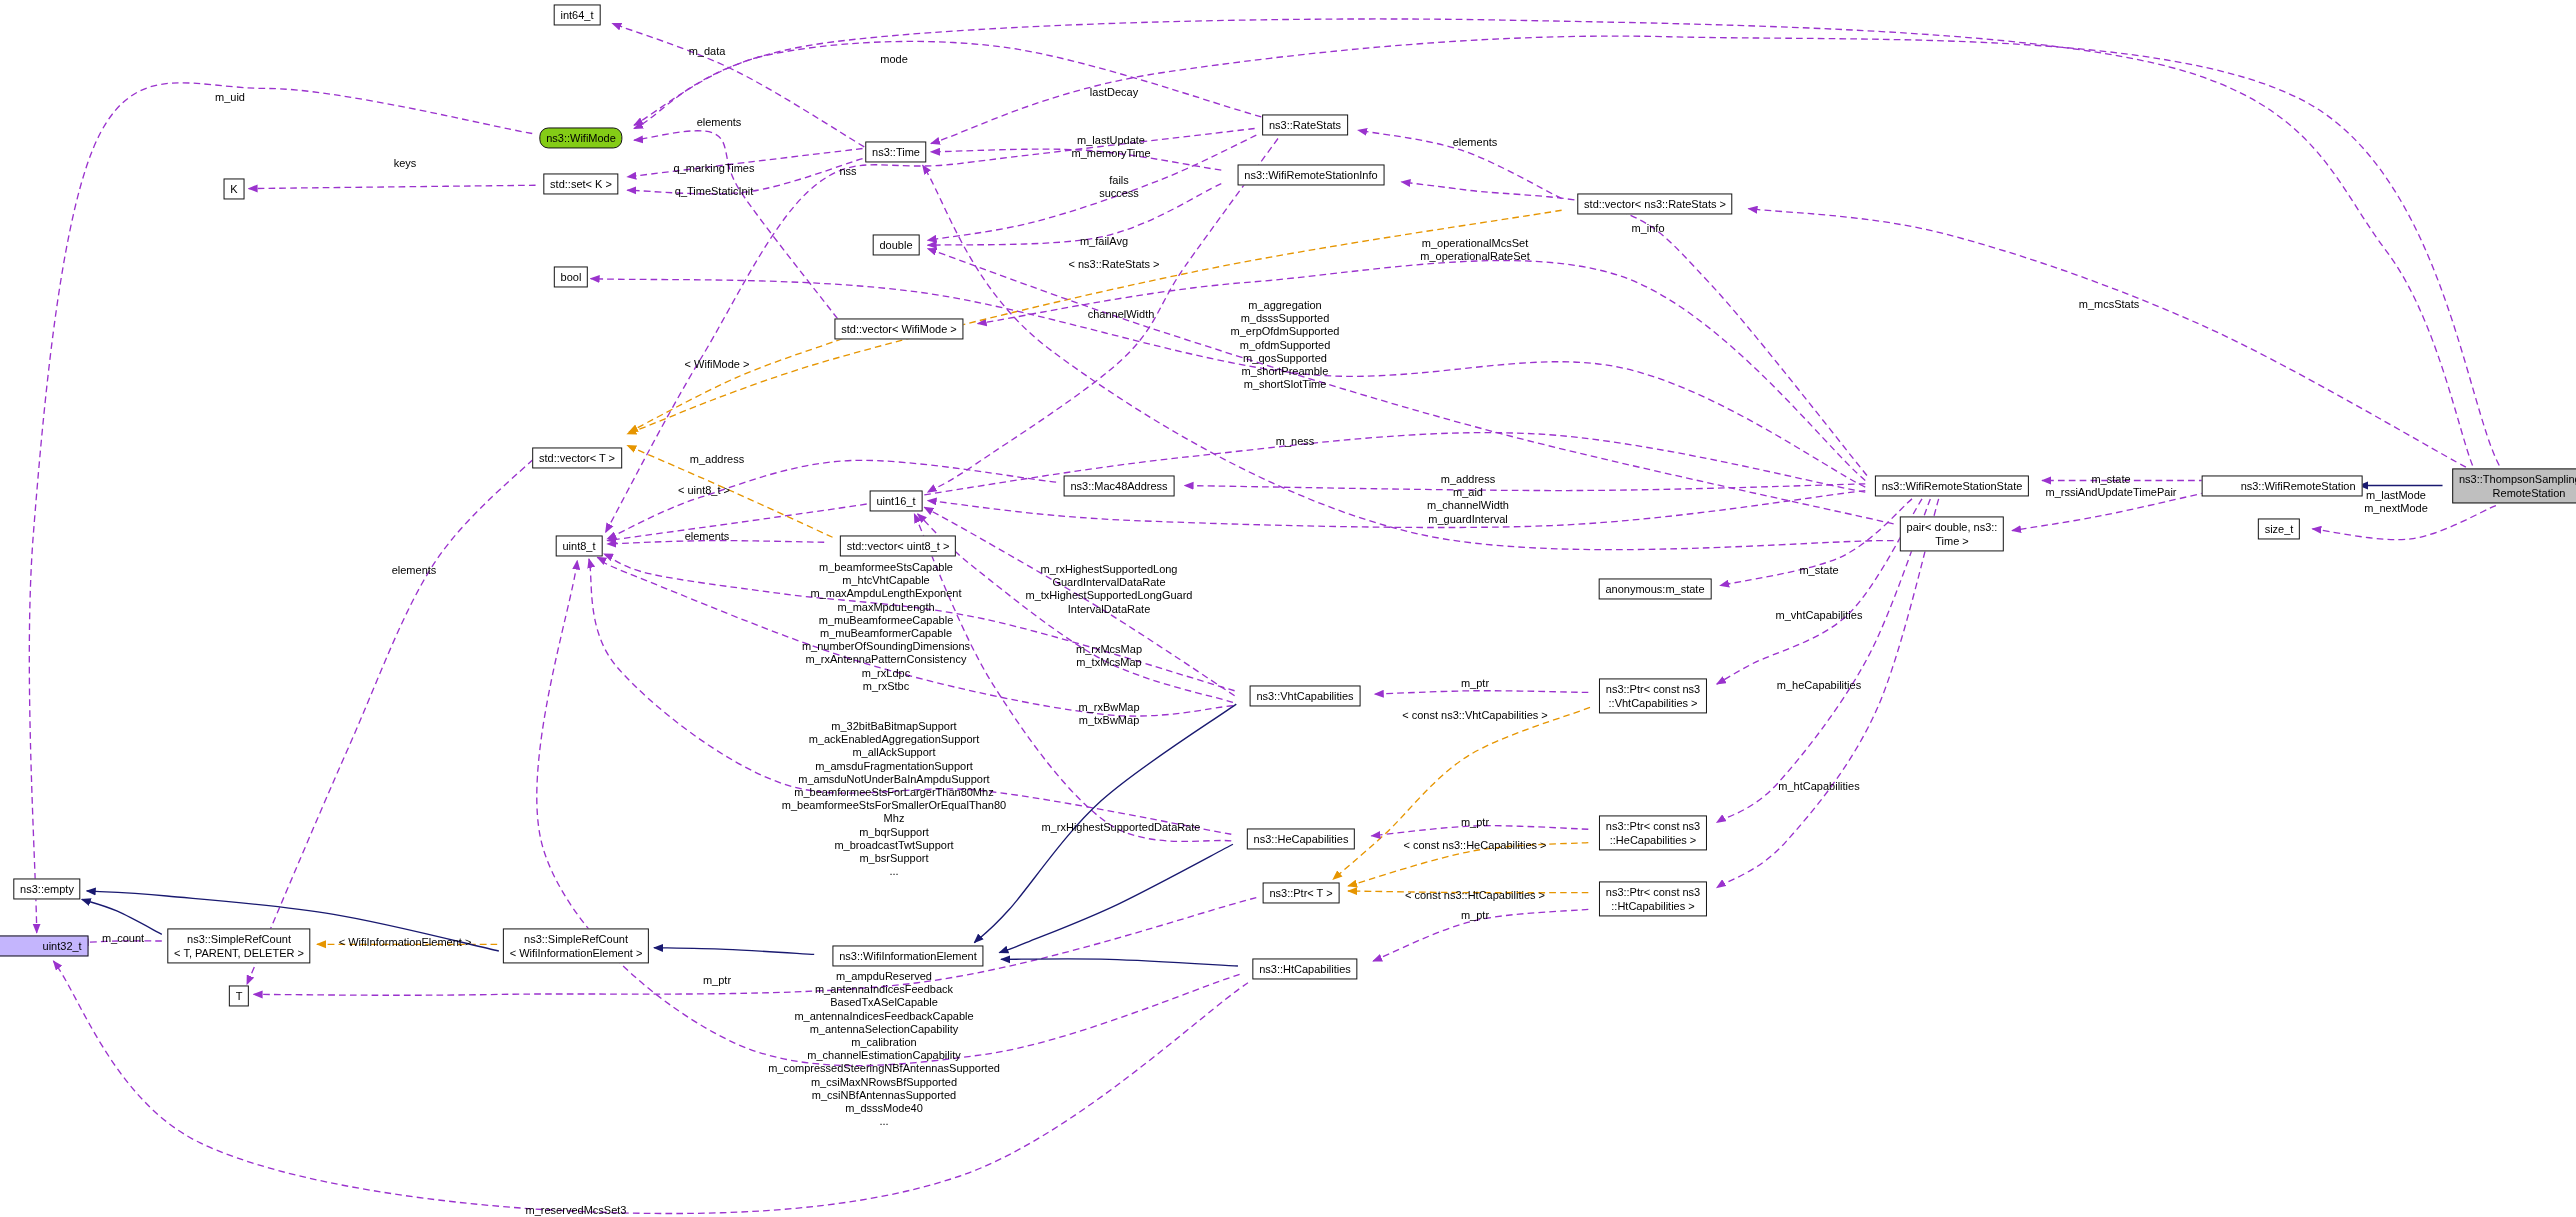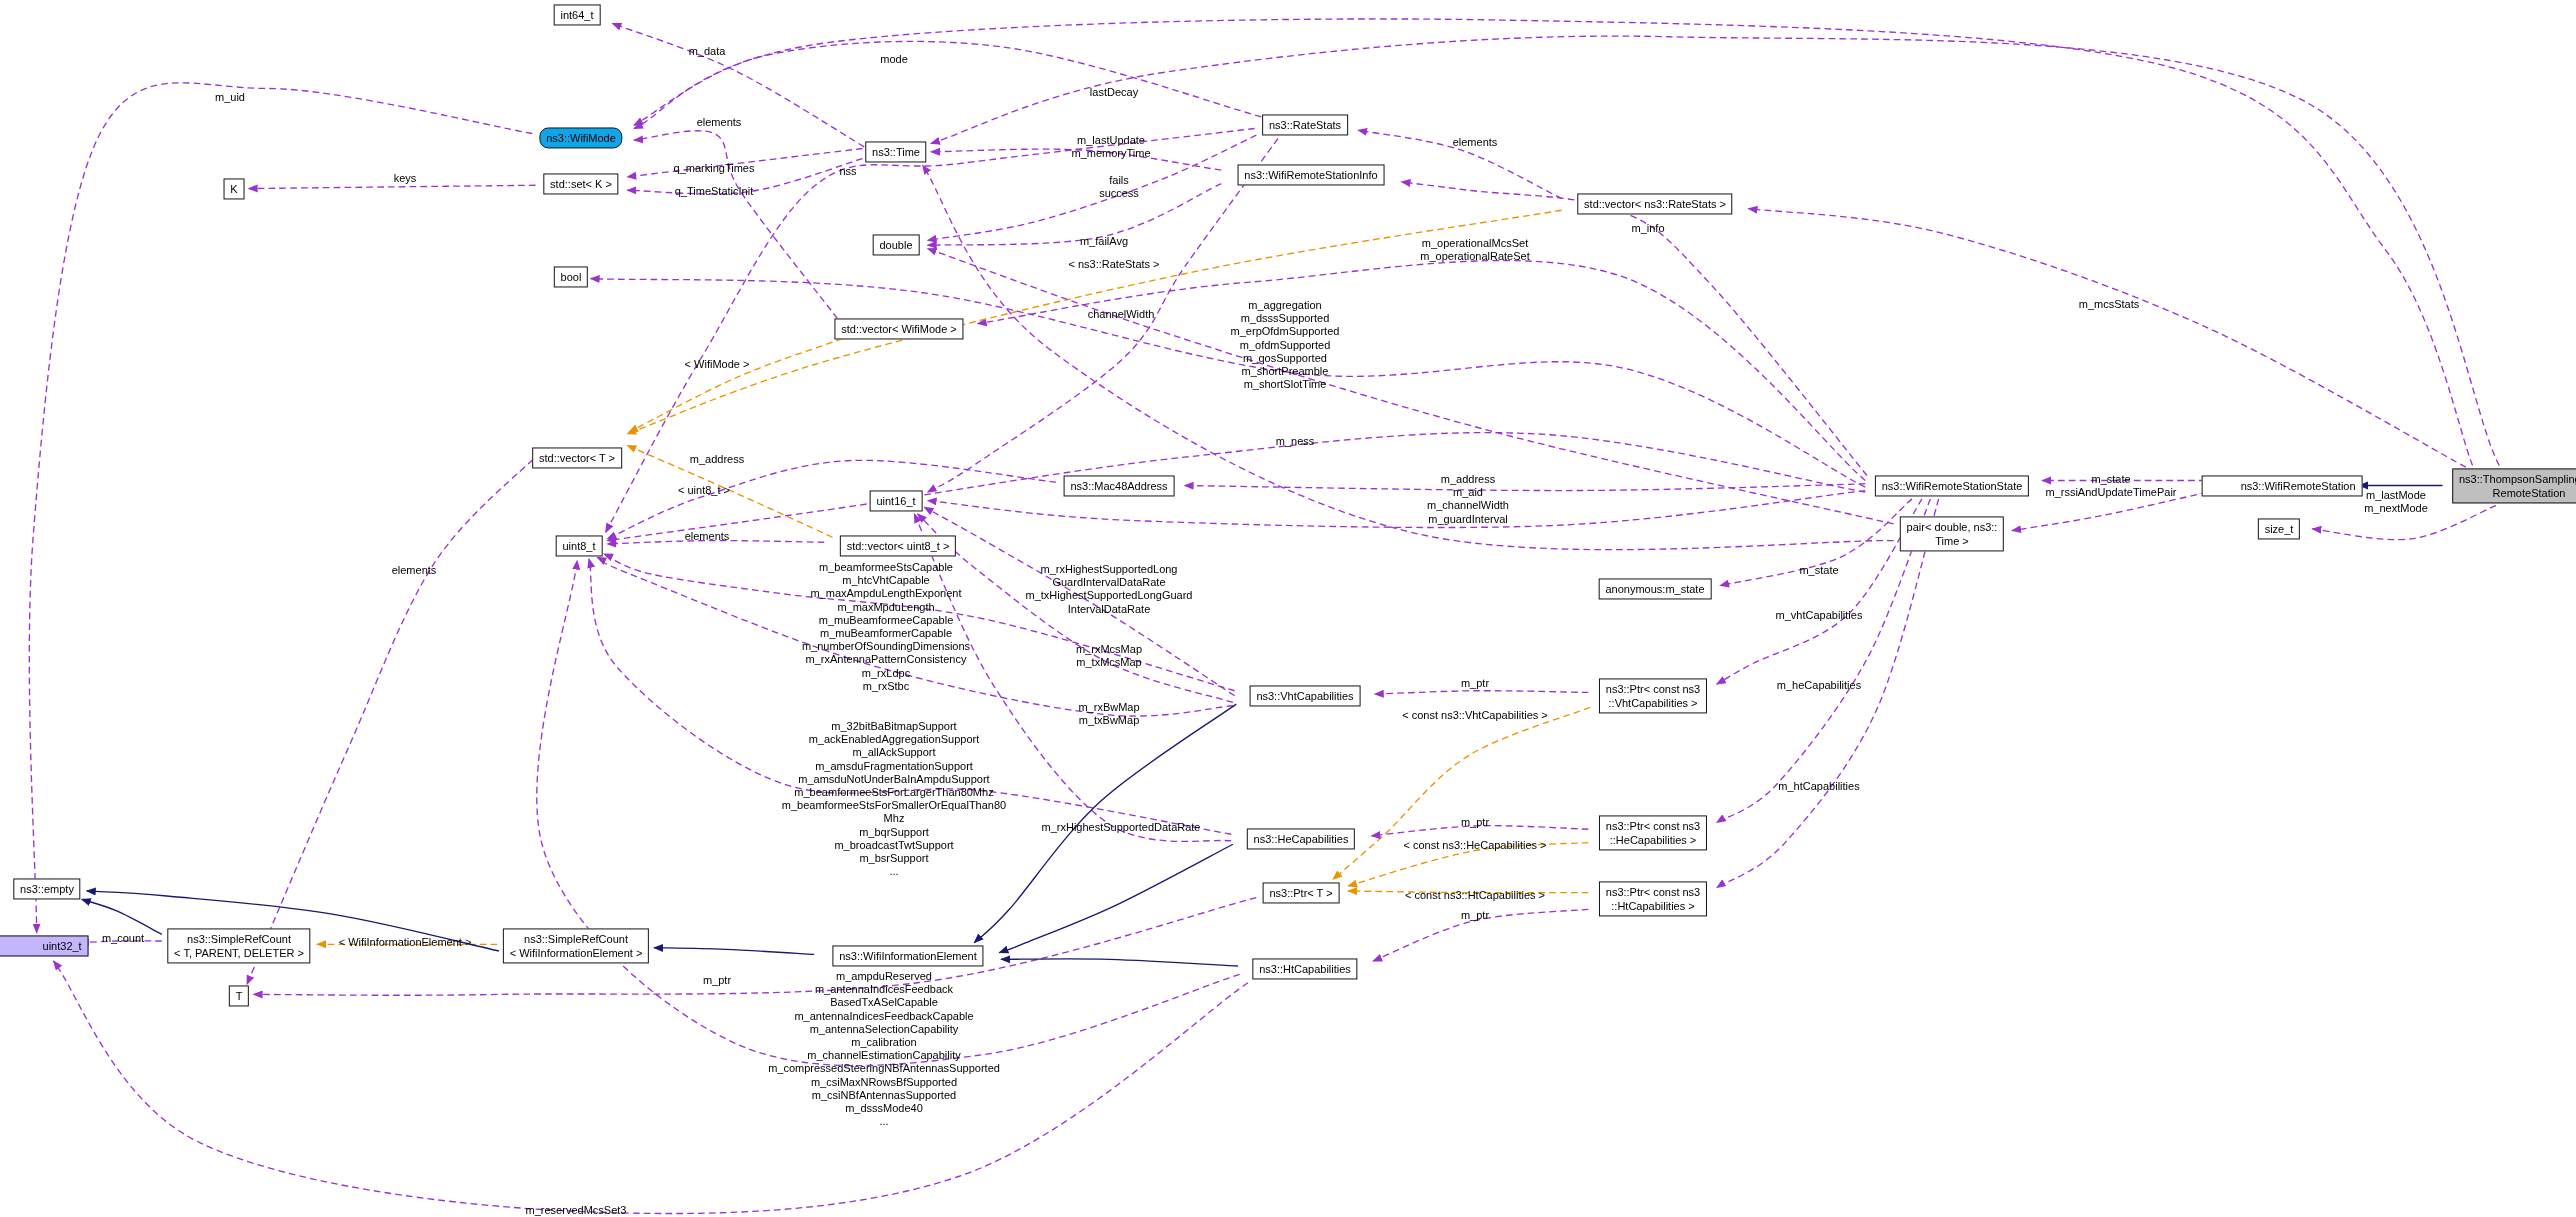--- a/index.html
+++ b/index.html
@@ -97,21 +97,21 @@
       <path d="M 976 1144 C 958.3333333333334 1143, 902 1139.3333333333333, 870 1138 C 838 1136.6666666666667, 798.3333333333334 1136.3333333333333, 784 1136" class="edge inherit" stroke="#191970" marker-end="url(#arr-inherit)"></path>
       <path d="M 598 1140 C 565 1132.6666666666667, 466.3333333333333 1107, 400 1096 C 333.6666666666667 1085, 249.33333333333334 1078.6666666666667, 200 1074 C 150.66666666666666 1069.3333333333333, 120 1069, 104 1068" class="edge inherit" stroke="#191970" marker-end="url(#arr-inherit)"></path>
       <path d="M 194 1120 C 185 1115.3333333333333, 156 1099, 140 1092 C 124 1085, 105 1080.3333333333333, 98 1078" class="edge inherit" stroke="#191970" marker-end="url(#arr-inherit)"></path>
     </svg>
     <div class="edge-label" style="left: 707px; top: 52px;">m_data</div>
     <div class="edge-label" style="left: 894px; top: 60px;">mode</div>
     <div class="edge-label" style="left: 230px; top: 98px;">m_uid</div>
     <div class="edge-label" style="left: 1114px; top: 93px;">lastDecay</div>
     <div class="edge-label" style="left: 719px; top: 123px;">elements</div>
     <div class="edge-label" style="left: 714px; top: 169px;">q_markingTimes</div>
-    <div class="edge-label" style="left: 405px; top: 179px;">keys</div>
+    <div class="edge-label" style="left: 405px; top: 164px;">keys</div>
     <div class="edge-label" style="left: 714px; top: 192px;">q_TimeStaticInit</div>
     <div class="edge-label" style="left: 1111px; top: 147px;">m_lastUpdate
 m_memoryTime</div>
     <div class="edge-label" style="left: 848px; top: 172px;">nss</div>
     <div class="edge-label" style="left: 1119px; top: 187px;">fails
 success</div>
     <div class="edge-label" style="left: 1475px; top: 143px;">elements</div>
     <div class="edge-label" style="left: 1648px; top: 229px;">m_info</div>
     <div class="edge-label" style="left: 1104px; top: 242px;">m_failAvg</div>
     <div class="edge-label" style="left: 1475px; top: 250px;">m_operationalMcsSet
@@ -191,21 +191,21 @@
 m_antennaSelectionCapability
 m_calibration
 m_channelEstimationCapability
 m_compressedSteeringNBfAntennasSupported
 m_csiMaxNRowsBfSupported
 m_csiNBfAntennasSupported
 m_dsssMode40
 ...</div>
     <div class="edge-label" style="left: 576px; top: 1211px;">m_reservedMcsSet3</div>
     <div class="node" style="left: 577px; top: 15px; border-color: rgb(20, 20, 20); background: rgb(255, 255, 255);">int64_t</div>
-    <div class="node" style="left: 581px; top: 138px; border-color: rgb(20, 20, 20); background: #0ea5e9; border-radius: 9px;">ns3::WifiMode</div>
+    <div class="node" style="left: 581px; top: 138px; border-color: rgb(20, 20, 20); background: #84cc16; border-radius: 9px;">ns3::WifiMode</div>
     <div class="node" style="left: 234px; top: 189px; border-color: rgb(20, 20, 20); background: rgb(255, 255, 255);">K</div>
     <div class="node" style="left: 581px; top: 184px; border-color: rgb(20, 20, 20); background: rgb(255, 255, 255);">std::set&lt; K &gt;</div>
     <div class="node" style="left: 896px; top: 152px; border-color: rgb(20, 20, 20); background: rgb(255, 255, 255);">ns3::Time</div>
     <div class="node" style="left: 1305px; top: 125px; border-color: rgb(20, 20, 20); background: rgb(255, 255, 255);">ns3::RateStats</div>
     <div class="node" style="left: 1311px; top: 175px; border-color: rgb(20, 20, 20); background: rgb(255, 255, 255);">ns3::WifiRemoteStationInfo</div>
     <div class="node" style="left: 1655px; top: 204px; border-color: rgb(20, 20, 20); background: rgb(255, 255, 255);">std::vector&lt; ns3::RateStats &gt;</div>
     <div class="node" style="left: 896px; top: 245px; border-color: rgb(20, 20, 20); background: rgb(255, 255, 255);">double</div>
     <div class="node" style="left: 571px; top: 277px; border-color: rgb(20, 20, 20); background: rgb(255, 255, 255);">bool</div>
     <div class="node" style="left: 899px; top: 329px; border-color: rgb(20, 20, 20); background: rgb(255, 255, 255);">std::vector&lt; WifiMode &gt;</div>
     <div class="node" style="left: 577px; top: 458px; border-color: rgb(20, 20, 20); background: rgb(255, 255, 255);">std::vector&lt; T &gt;</div>

